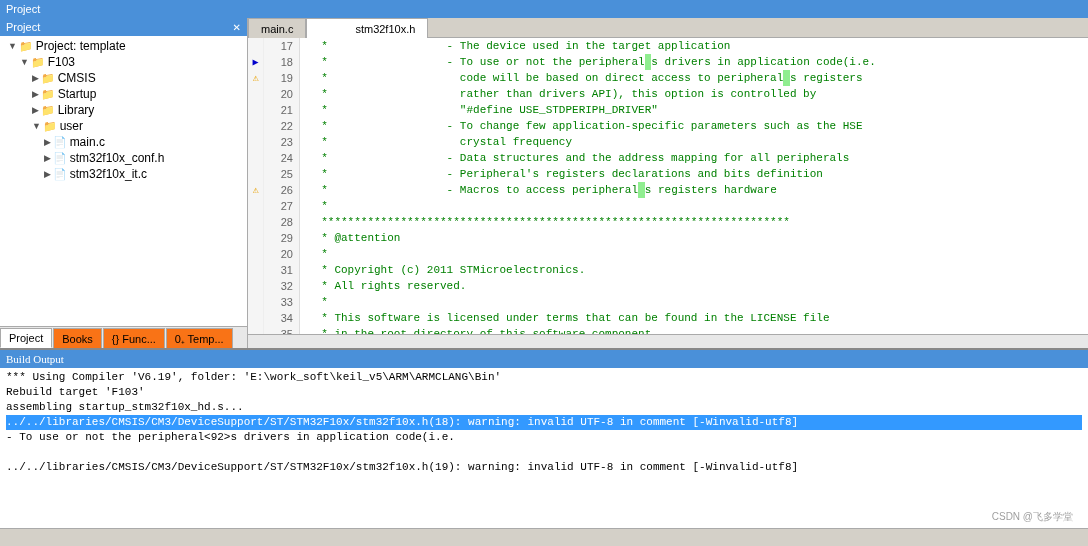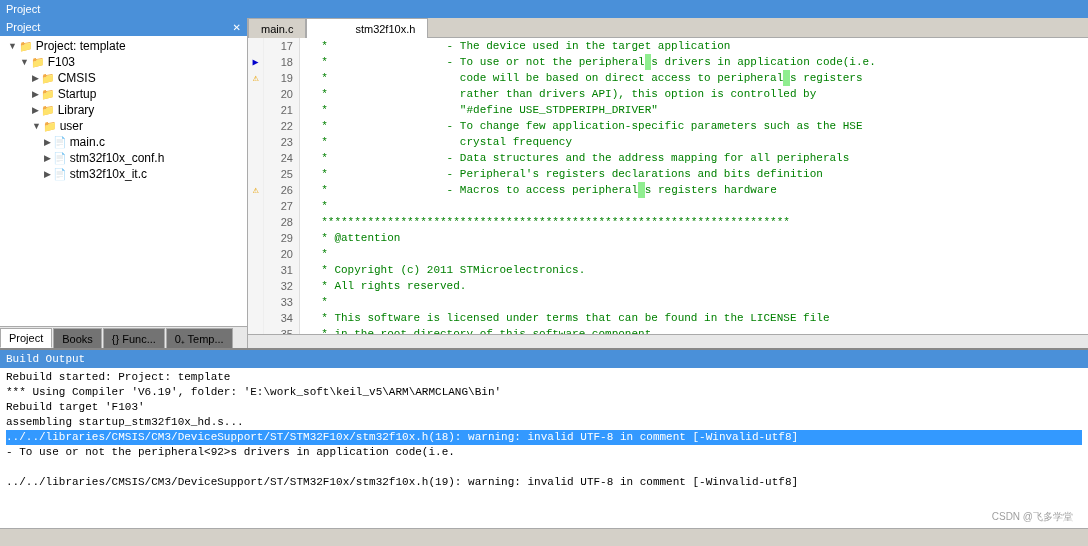--- a/index.html
+++ b/index.html
@@ -79,21 +79,21 @@
       border-top: 1px solid #aaa;
       height: 22px;
       align-items: flex-end;
     }
     .panel-tab {
       padding: 2px 8px;
       font-size: 11px;
       font-family: Arial, sans-serif;
       border: 1px solid #aaa;
       border-bottom: none;
-      background: #737373;
+      background: #f97316;
       cursor: pointer;
       margin-right: 1px;
       height: 20px;
       display: flex;
       align-items: center;
     }
     .panel-tab.active {
       background: #ffffff;
       border-bottom: 1px solid white;
     }
@@ -199,21 +199,21 @@
       background: #ffffff;
       border-top: 2px solid #888;
       display: flex;
       flex-direction: column;
     }
     .build-output-title {
       background: #4a90d9;
       color: white;
       font-size: 11px;
       padding: 2px 6px;
-      font-family: Liberation Mono, monospace;
+      font-family: Liberation Serif, serif;
       height: 18px;
       display: flex;
       align-items: center;
     }
     .build-output-content {
       flex: 1;
       overflow-y: auto;
       overflow-x: auto;
       padding: 2px 6px;
       font-size: 11px;
@@ -370,21 +370,20 @@
     </div>
     <div class="h-scroll"></div>
   </div>
 </div>
 
 <div class="build-output-section">
   <div class="build-output-title">
     <span>Build Output</span>
   </div>
   <div class="build-output-content" id="build-output-container">
-      <span class="build-line">Rebuild started: Project: template</span>
       <span class="build-line">*** Using Compiler 'V6.19', folder: 'E:\work_soft\keil_v5\ARM\ARMCLANG\Bin'</span>
       <span class="build-line">Rebuild target 'F103'</span>
       <span class="build-line">assembling startup_stm32f10x_hd.s...</span>
       <span class="build-line highlighted">../../libraries/CMSIS/CM3/DeviceSupport/ST/STM32F10x/stm32f10x.h(18): warning: invalid UTF-8 in comment [-Winvalid-utf8]</span>
       <span class="build-line">        - To use or not the peripheral&lt;92&gt;s drivers in application code(i.e.</span>
       <span class="build-line">&nbsp;</span>
       <span class="build-line">../../libraries/CMSIS/CM3/DeviceSupport/ST/STM32F10x/stm32f10x.h(19): warning: invalid UTF-8 in comment [-Winvalid-utf8]</span>
     </div>
 </div>
 

